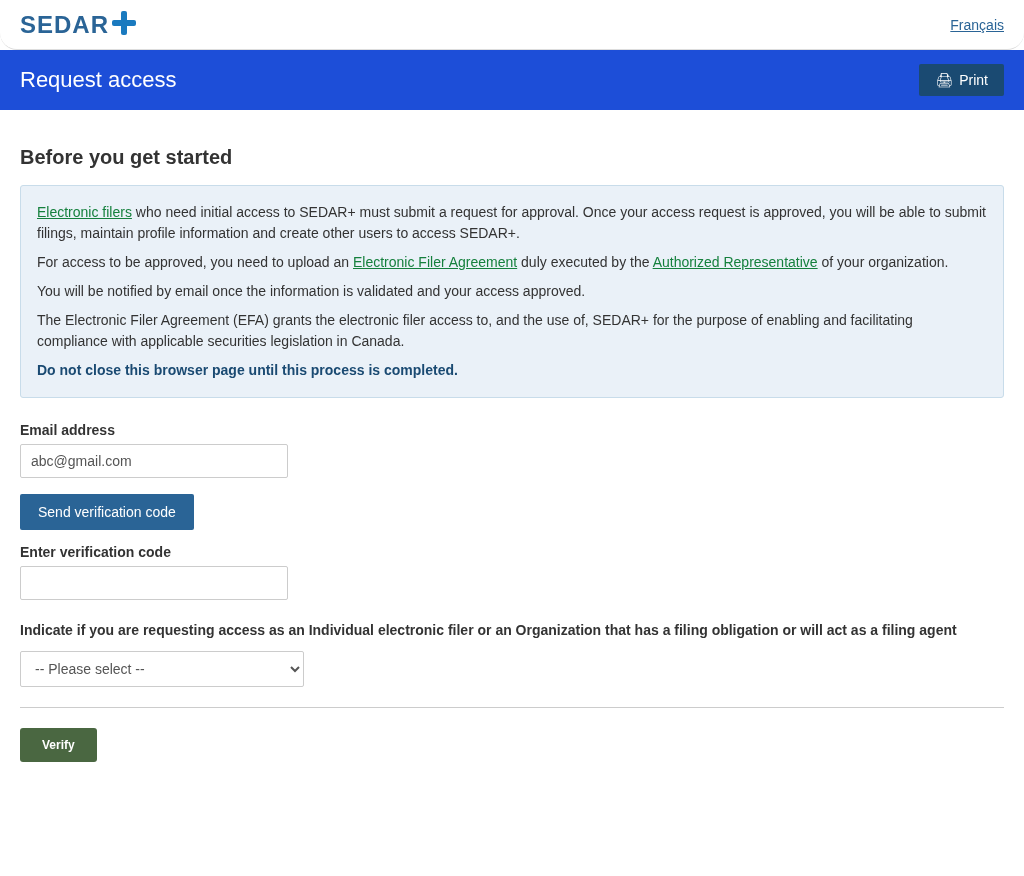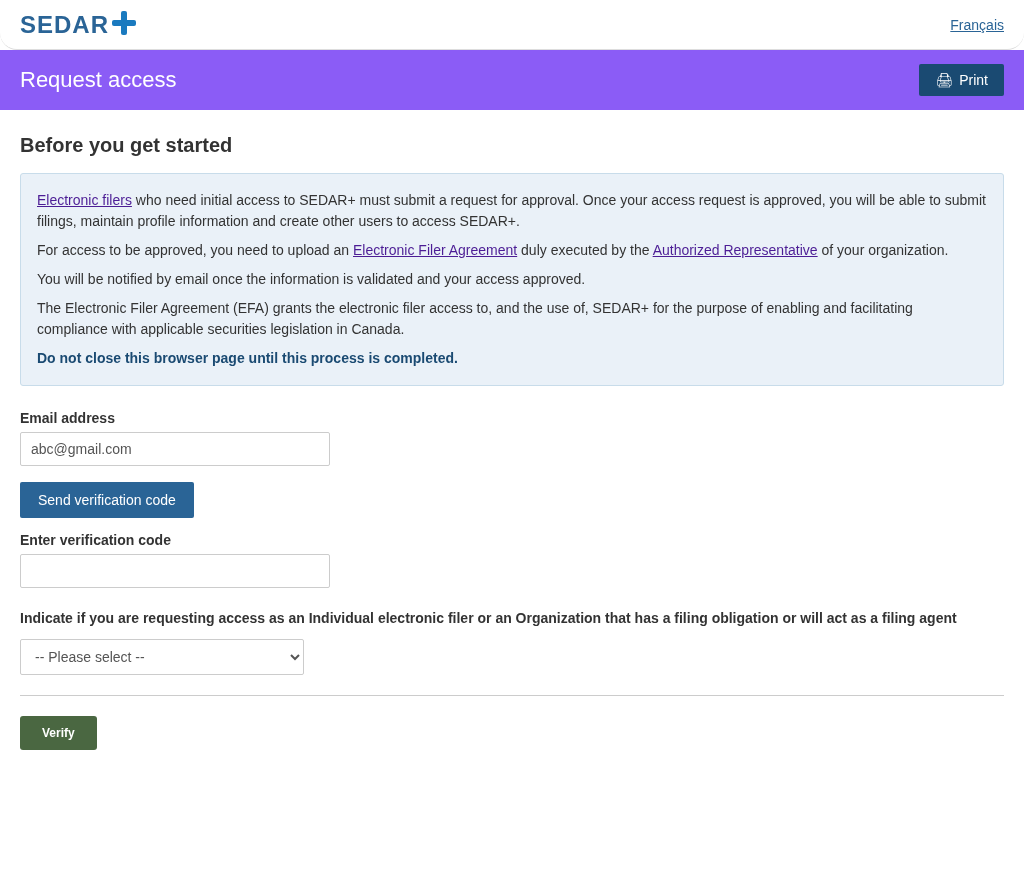--- a/index.html
+++ b/index.html
@@ -35,21 +35,21 @@
 
     .lang-link {
       color: #2a6496;
       text-decoration: underline;
       font-size: 14px;
       cursor: pointer;
     }
 
     
     .page-title-bar {
-      background: #8b5cf6;
+      background: #1d4ed8;
       color: #fff;
       padding: 14px 20px;
       display: flex;
       align-items: center;
       justify-content: space-between;
     }
     .page-title-bar h1 {
       font-size: 22px;
       font-weight: normal;
     }
@@ -64,21 +64,21 @@
       align-items: center;
       gap: 6px;
       border-radius: 2px;
     }
     .print-icon {
       font-size: 14px;
     }
 
     
     .main-content {
-      padding: 24px 20px;
+      padding: 36px 20px;
     }
 
     .section-heading {
       font-size: 20px;
       font-weight: bold;
       color: #333;
       margin-bottom: 16px;
     }
 
     
@@ -92,21 +92,21 @@
     .info-box p {
       margin-bottom: 8px;
       line-height: 1.5;
       color: #333;
       font-size: 14px;
     }
     .info-box p:last-child {
       margin-bottom: 0;
     }
     .info-box a {
-      color: #4c1d95;
+      color: #15803d;
       text-decoration: underline;
       cursor: pointer;
     }
     .info-box .bold-blue {
       color: #1a4a72;
       font-weight: bold;
     }
 
     
     .form-label {
@@ -117,21 +117,21 @@
       display: block;
     }
     .form-group {
       margin-bottom: 16px;
     }
     .text-input {
       border: 1px solid #ccc;
       border-radius: 2px;
       padding: 8px 10px;
       font-size: 14px;
-      width: 310px;
+      width: 268px;
       display: block;
       color: #555;
       outline: none;
     }
 
     .send-btn {
       background: #2a6496;
       color: #fff;
       border: none;
       padding: 10px 18px;

